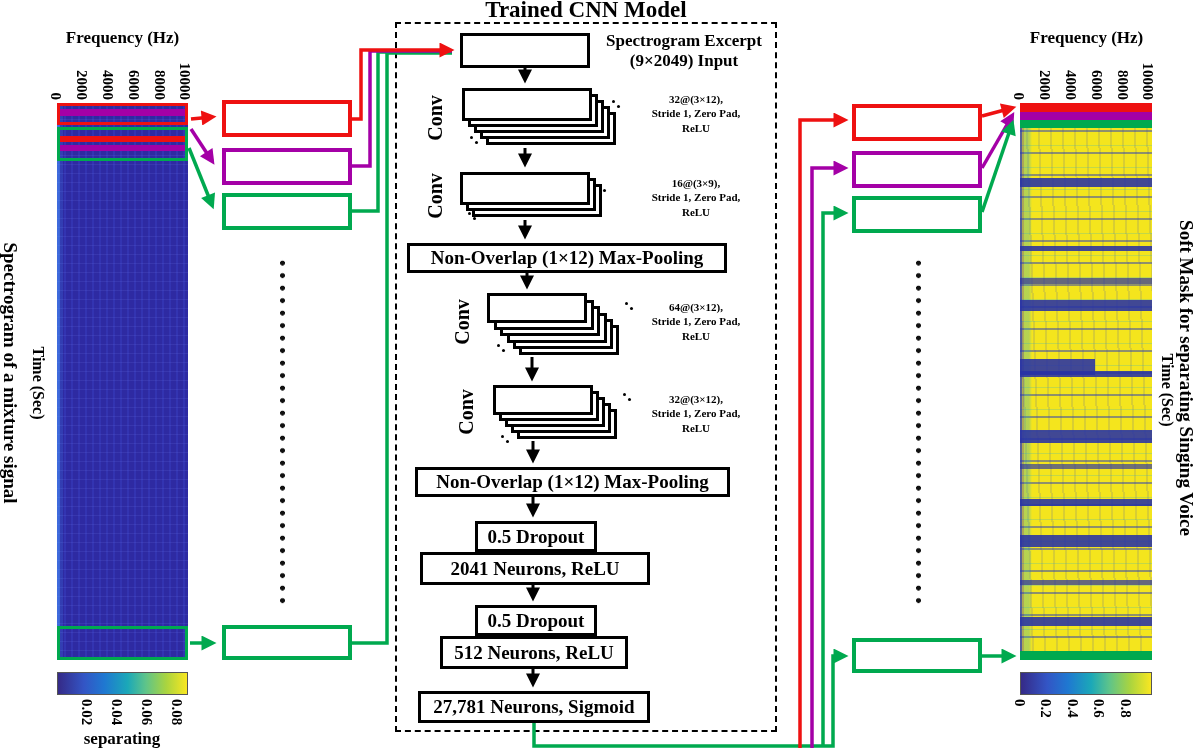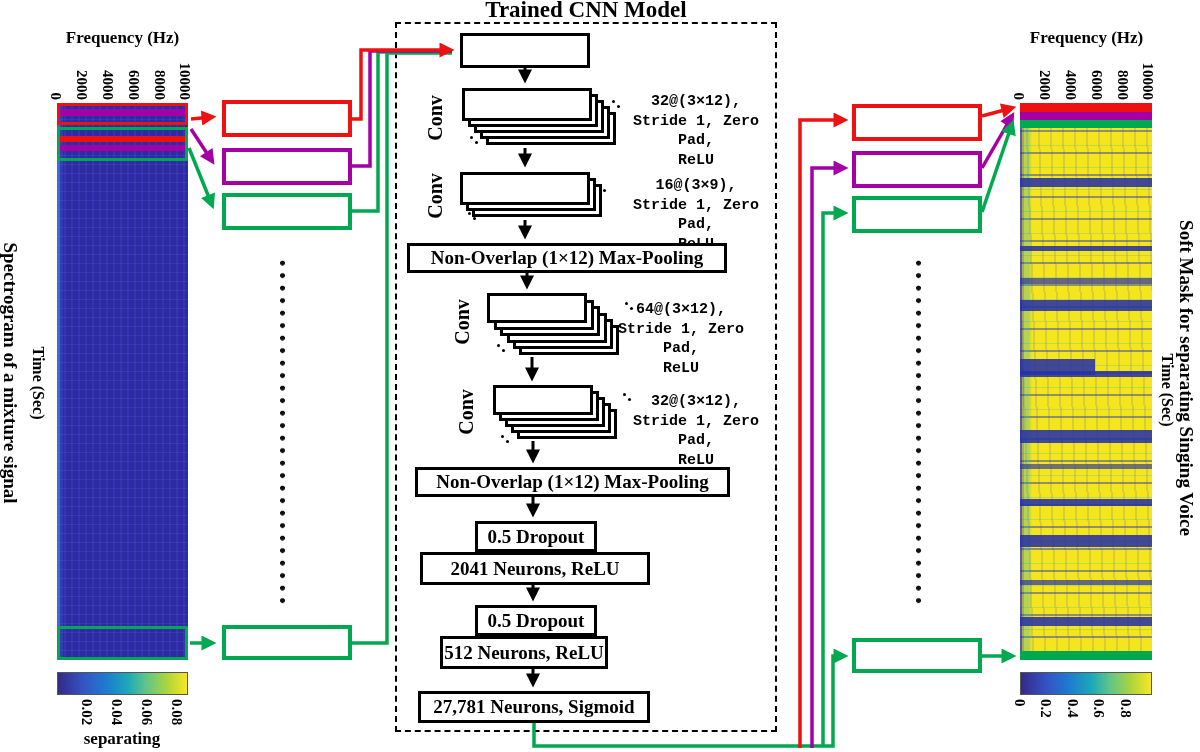--- a/index.html
+++ b/index.html
@@ -39,21 +39,21 @@
   .bred{border:4px solid #ee1111;}
   .bmag{border:4px solid #a400a6;}
   .bgrn{border:4px solid #00a94f;}
   
   .nbox{position:absolute;background:#fff;border:3px solid #000;box-sizing:border-box;
         display:flex;align-items:center;justify-content:center;text-align:center;font-weight:bold;}
   #dashed-frame{left:395px;top:22px;width:382px;height:710px;border:2px dashed #000;box-sizing:border-box;}
   .srect{position:absolute;background:#fff;border:3px solid #000;box-sizing:border-box;}
   .ddots{position:absolute;width:3px;height:3px;background:#000;border-radius:50%;}
   .dr{box-shadow:5px 5px 0 #000;}
-  .convspec{position:absolute;width:160px;text-align:center;font-size:15px;font-weight:bold;line-height:1.3;white-space:pre-line;font-family:Liberation Mono, monospace;}
+  .convspec{position:absolute;width:160px;text-align:center;font-size:11px;font-weight:bold;line-height:1.3;white-space:pre-line;}
   svg{position:absolute;left:0;top:0;pointer-events:none;}
   .z1{z-index:1}.z5{z-index:5}.z10{z-index:10}
 </style>
 </head>
 <body>
 
 <div id="canvas">
 
   <div class="abs t ctr z1" style="left:40px;top:28px;width:165px;font-size:17px;">Frequency (Hz)</div>
 
@@ -86,20 +86,22 @@
   <div class="xbox bred z10" style="left:222px;top:100px;"></div>
   <div class="xbox bmag z10" style="left:222px;top:148px;"></div>
   <div class="xbox bgrn z10" style="left:222px;top:193px;"></div>
   <div class="xbox bgrn z10" style="left:222px;top:625px;height:35px;"></div>
   <div class="dots-col z1" style="left:280px;top:257px;height:348px;"></div>
 
   <div class="abs t ctr z1" style="left:395px;top:-3px;width:382px;font-size:23px;">Trained CNN Model</div>
   <div class="abs z1" id="dashed-frame"></div>
 
   <div class="nbox z10" style="left:460px;top:33px;width:130px;height:35px;"></div>
+  <div class="abs t ctr pre z10" style="left:593px;top:31px;width:182px;font-size:17px;line-height:1.2;">Spectrogram Excerpt
+(9×2049) Input</div>
 
   <div class="abs z10">
     <div class="srect" style="left:486px;top:112px;width:130px;height:33px;z-index:6;"></div>
     <div class="srect" style="left:480px;top:106px;width:130px;height:33px;z-index:7;"></div>
     <div class="srect" style="left:474px;top:100px;width:130px;height:33px;z-index:8;"></div>
     <div class="srect" style="left:468px;top:94px;width:130px;height:33px;z-index:9;"></div>
     <div class="srect" style="left:462px;top:88px;width:130px;height:33px;z-index:10;"></div>
     <div class="ddots dr" style="left:470px;top:136px;"></div>
     <div class="ddots dr" style="left:612px;top:100px;"></div>
   </div>
@@ -126,21 +128,21 @@
     <div class="srect" style="left:519px;top:325px;width:100px;height:30px;z-index:5;"></div>
     <div class="srect" style="left:513px;top:319px;width:100px;height:30px;z-index:6;"></div>
     <div class="srect" style="left:507px;top:313px;width:100px;height:30px;z-index:7;"></div>
     <div class="srect" style="left:500px;top:306px;width:100px;height:30px;z-index:8;"></div>
     <div class="srect" style="left:494px;top:300px;width:100px;height:30px;z-index:9;"></div>
     <div class="srect" style="left:487px;top:293px;width:100px;height:30px;z-index:10;"></div>
     <div class="ddots dr" style="left:497px;top:344px;"></div>
     <div class="ddots dr" style="left:625px;top:302px;"></div>
   </div>
   <span class="vt t" style="left:451px;top:322px;transform:rotate(-90deg) translateX(-50%);font-size:20px;">Conv</span>
-  <div class="convspec z10" style="left:601px;top:300px;">64@(3×12),
+  <div class="convspec z10" style="left:616px;top:300px;">64@(3×12),
 Stride 1, Zero Pad,
 ReLU</div>
 
   <div class="abs z10">
     <div class="srect" style="left:517px;top:409px;width:100px;height:30px;z-index:6;"></div>
     <div class="srect" style="left:511px;top:403px;width:100px;height:30px;z-index:7;"></div>
     <div class="srect" style="left:505px;top:397px;width:100px;height:30px;z-index:8;"></div>
     <div class="srect" style="left:499px;top:391px;width:100px;height:30px;z-index:9;"></div>
     <div class="srect" style="left:493px;top:385px;width:100px;height:30px;z-index:10;"></div>
     <div class="ddots dr" style="left:501px;top:435px;"></div>
@@ -149,21 +151,21 @@
   <span class="vt t" style="left:455px;top:412px;transform:rotate(-90deg) translateX(-50%);font-size:20px;">Conv</span>
   <div class="convspec z10" style="left:616px;top:392px;">32@(3×12),
 Stride 1, Zero Pad,
 ReLU</div>
 
   <div class="nbox z10" style="left:415px;top:467px;width:315px;height:30px;font-size:19px;">Non-Overlap (1×12) Max-Pooling</div>
 
   <div class="nbox z10" style="left:475px;top:521px;width:122px;height:31px;font-size:19px;">0.5 Dropout</div>
   <div class="nbox z10" style="left:420px;top:552px;width:230px;height:33px;font-size:19px;">2041 Neurons, ReLU</div>
   <div class="nbox z10" style="left:475px;top:605px;width:122px;height:31px;font-size:19px;">0.5 Dropout</div>
-  <div class="nbox z10" style="left:440px;top:636px;width:168px;height:33px;font-size:19px;">512 Neurons, ReLU</div>
+  <div class="nbox z10" style="left:440px;top:636px;width:188px;height:33px;font-size:19px;">512 Neurons, ReLU</div>
   <div class="nbox z10" style="left:418px;top:691px;width:232px;height:32px;font-size:19px;">27,781 Neurons, Sigmoid</div>
 
   <div class="xbox bred z10" style="left:852px;top:104px;"></div>
   <div class="xbox bmag z10" style="left:852px;top:151px;"></div>
   <div class="xbox bgrn z10" style="left:852px;top:196px;"></div>
   <div class="xbox bgrn z10" style="left:852px;top:638px;height:35px;"></div>
   <div class="dots-col z1" style="left:916px;top:257px;height:348px;"></div>
 
   <div class="abs t ctr z1" style="left:1004px;top:28px;width:165px;font-size:17px;">Frequency (Hz)</div>
   <span class="vt tickfont" style="left:1027px;top:100px;transform:rotate(90deg) translateX(-100%);">0</span>

